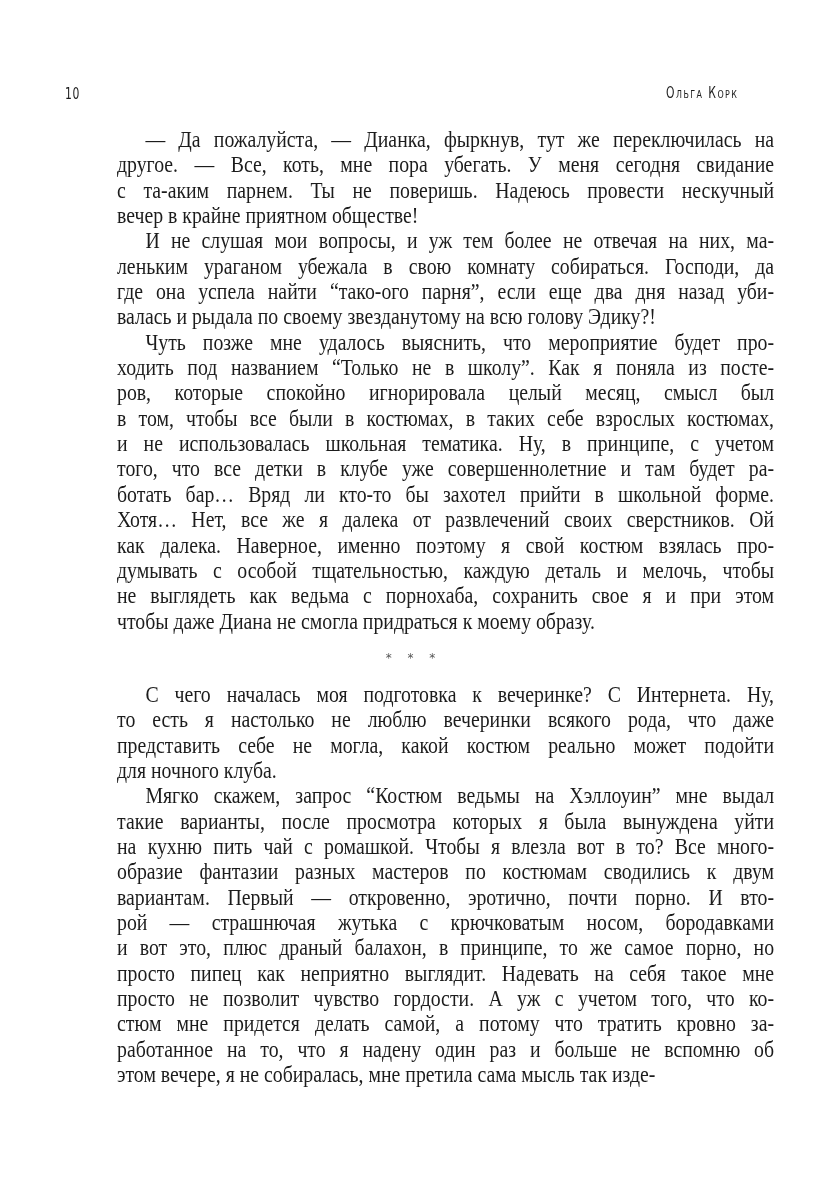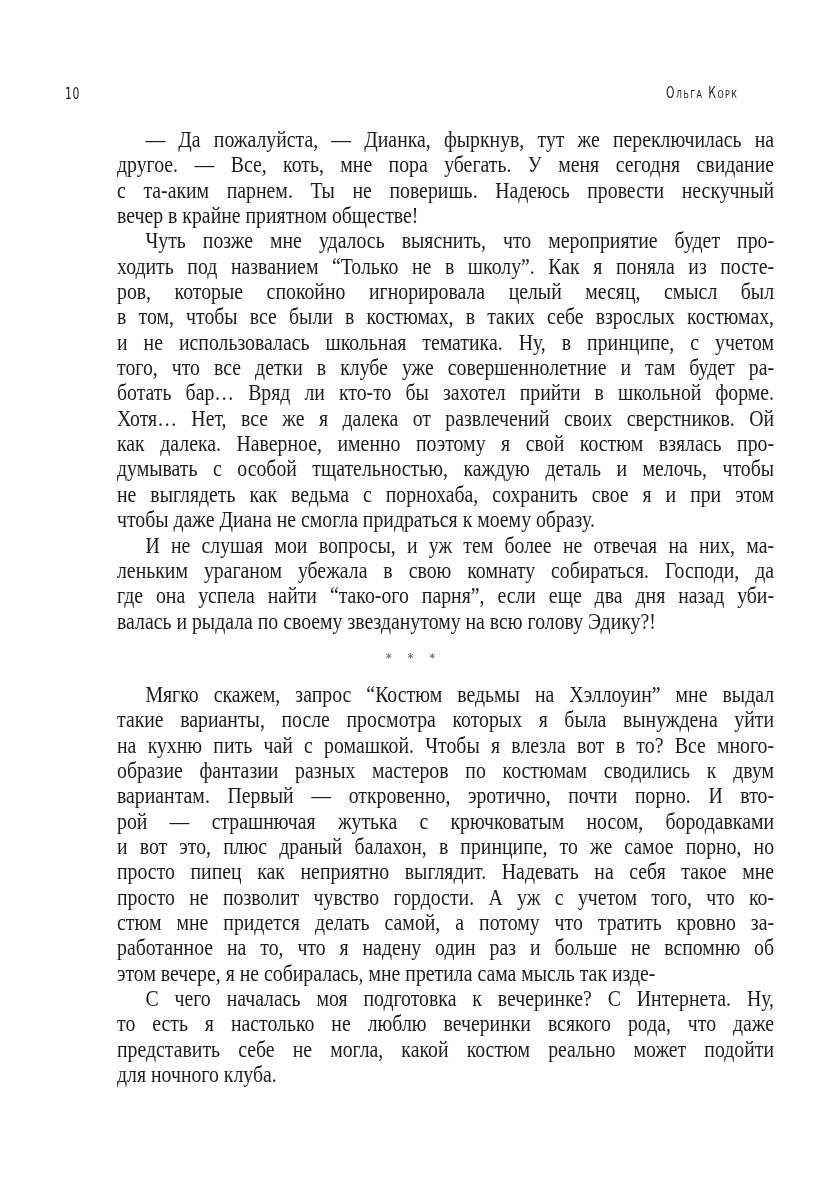--- a/index.html
+++ b/index.html
@@ -23,53 +23,53 @@
 </div>
 
 <div class="body-text">
   <div class="para">
       <span class="line indent">— Да пожалуйста, — Дианка, фыркнув, тут же переключилась на</span>
       <span class="line">другое. — Все, коть, мне пора убегать. У меня сегодня свидание</span>
       <span class="line">с та-аким парнем. Ты не поверишь. Надеюсь провести нескучный</span>
       <span class="line last">вечер в крайне приятном обществе!</span>
     </div>
   <div class="para">
+      <span class="line indent">И не слушая мои вопросы, и уж тем более не отвечая на них, ма-</span>
+      <span class="line">леньким ураганом убежала в свою комнату собираться. Господи, да</span>
+      <span class="line">где она успела найти “тако-ого парня”, если еще два дня назад уби-</span>
+      <span class="line last">валась и рыдала по своему звезданутому на всю голову Эдику?!</span>
+    </div>
+  <div class="para">
       <span class="line indent">Чуть позже мне удалось выяснить, что мероприятие будет про-</span>
       <span class="line">ходить под названием “Только не в школу”. Как я поняла из посте-</span>
       <span class="line">ров, которые спокойно игнорировала целый месяц, смысл был</span>
       <span class="line">в том, чтобы все были в костюмах, в таких себе взрослых костюмах,</span>
       <span class="line">и не использовалась школьная тематика. Ну, в принципе, с учетом</span>
       <span class="line">того, что все детки в клубе уже совершеннолетние и там будет ра-</span>
       <span class="line">ботать бар… Вряд ли кто-то бы захотел прийти в школьной форме.</span>
       <span class="line">Хотя… Нет, все же я далека от развлечений своих сверстников. Ой</span>
       <span class="line">как далека. Наверное, именно поэтому я свой костюм взялась про-</span>
       <span class="line">думывать с особой тщательностью, каждую деталь и мелочь, чтобы</span>
       <span class="line">не выглядеть как ведьма с порнохаба, сохранить свое я и при этом</span>
       <span class="line last">чтобы даже Диана не смогла придраться к моему образу.</span>
     </div>
+  <div class="separator">* * *</div>
   <div class="para">
-      <span class="line indent">И не слушая мои вопросы, и уж тем более не отвечая на них, ма-</span>
-      <span class="line">леньким ураганом убежала в свою комнату собираться. Господи, да</span>
-      <span class="line">где она успела найти “тако-ого парня”, если еще два дня назад уби-</span>
-      <span class="line last">валась и рыдала по своему звезданутому на всю голову Эдику?!</span>
+      <span class="line indent">С чего началась моя подготовка к вечеринке? С Интернета. Ну,</span>
+      <span class="line">то есть я настолько не люблю вечеринки всякого рода, что даже</span>
+      <span class="line">представить себе не могла, какой костюм реально может подойти</span>
+      <span class="line last">для ночного клуба.</span>
     </div>
-  <div class="separator">* * *</div>
   <div class="para">
       <span class="line indent">Мягко скажем, запрос “Костюм ведьмы на Хэллоуин” мне выдал</span>
       <span class="line">такие варианты, после просмотра которых я была вынуждена уйти</span>
       <span class="line">на кухню пить чай с ромашкой. Чтобы я влезла вот в то? Все много-</span>
       <span class="line">образие фантазии разных мастеров по костюмам сводились к двум</span>
       <span class="line">вариантам. Первый — откровенно, эротично, почти порно. И вто-</span>
       <span class="line">рой — страшнючая жутька с крючковатым носом, бородавками</span>
       <span class="line">и вот это, плюс драный балахон, в принципе, то же самое порно, но</span>
       <span class="line">просто пипец как неприятно выглядит. Надевать на себя такое мне</span>
       <span class="line">просто не позволит чувство гордости. А уж с учетом того, что ко-</span>
       <span class="line">стюм мне придется делать самой, а потому что тратить кровно за-</span>
       <span class="line">работанное на то, что я надену один раз и больше не вспомню об</span>
       <span class="line last">этом вечере, я не собиралась, мне претила сама мысль так изде-</span>
     </div>
-  <div class="para">
-      <span class="line indent">С чего началась моя подготовка к вечеринке? С Интернета. Ну,</span>
-      <span class="line">то есть я настолько не люблю вечеринки всякого рода, что даже</span>
-      <span class="line">представить себе не могла, какой костюм реально может подойти</span>
-      <span class="line last">для ночного клуба.</span>
-    </div>
 </div>
 
 </body></html>

